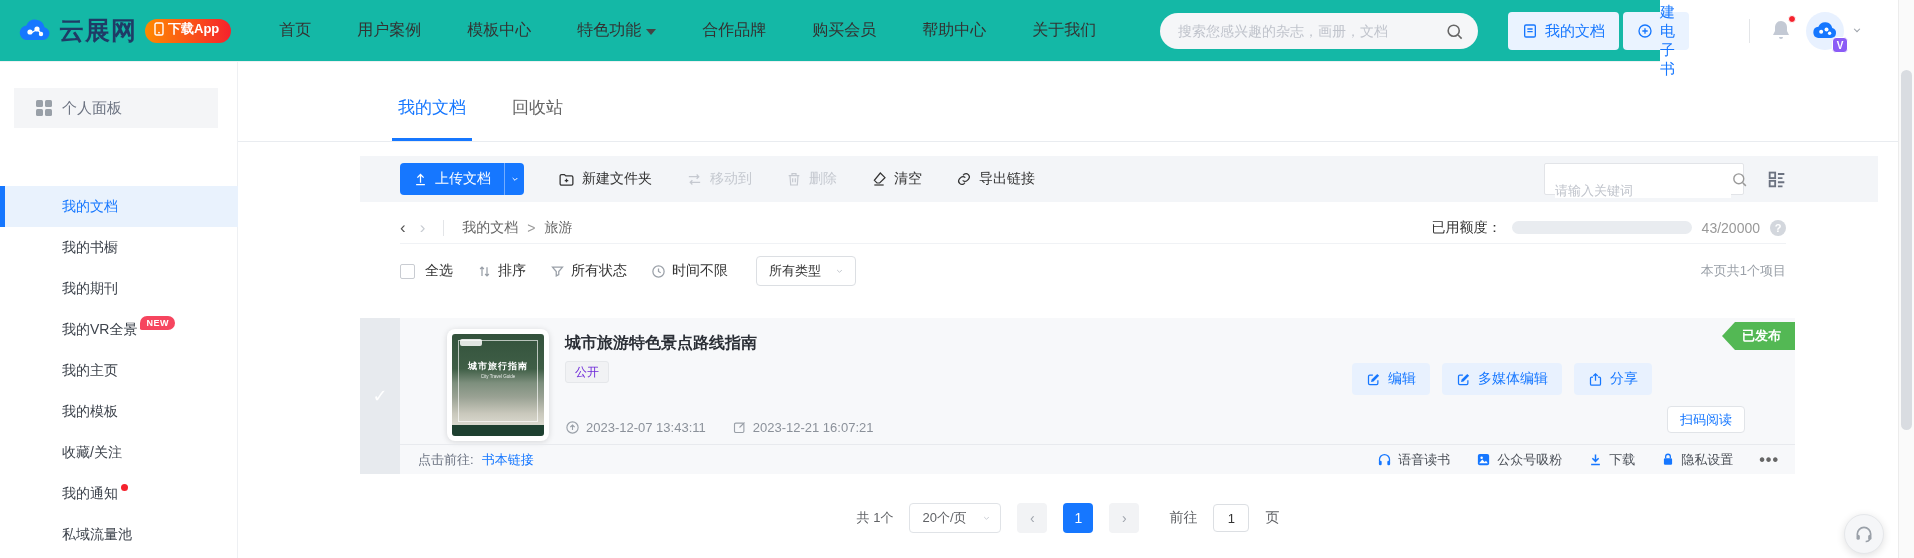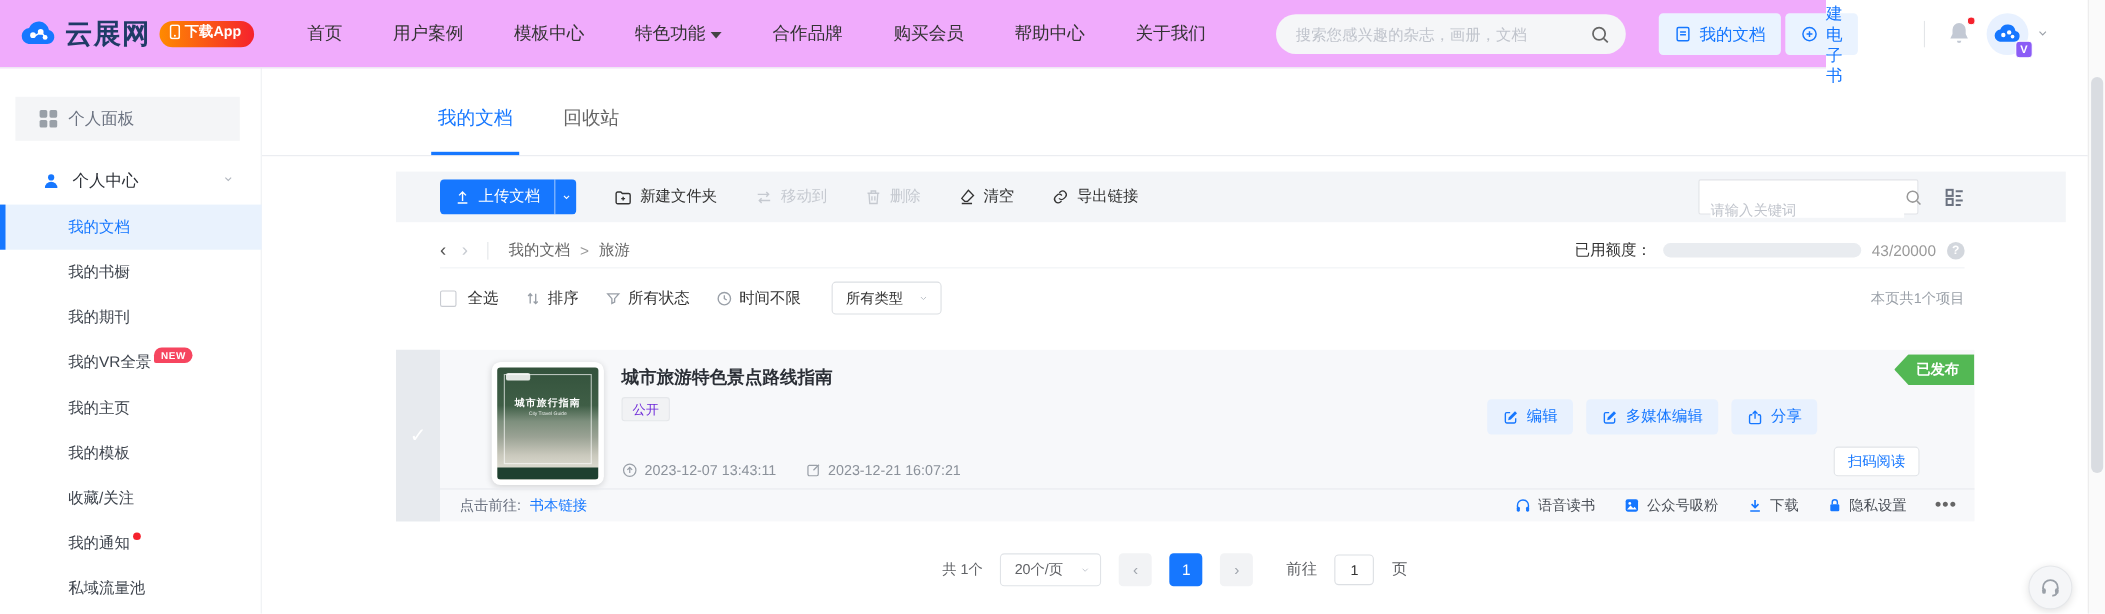--- a/index.html
+++ b/index.html
@@ -2,21 +2,21 @@
 <html><head>
 <meta charset="utf-8">
 <style>
   * { margin:0; padding:0; box-sizing:border-box; }
   html,body { width:1914px; height:558px; overflow:hidden; }
   body { font-family:"Liberation Sans","DejaVu Sans",sans-serif; background:#fff; color:#333; }
   .page { position:relative; width:1914px; height:558px; background:#fff; }
   svg { display:block; }
 
   
-  .topbar { position:absolute; left:0; top:0; width:1660px; height:62px; background:#f0abfc;
+  .topbar { position:absolute; left:0; top:0; width:1660px; height:62px; background:#14b8a6;
             border-bottom:1px solid #eef0f2; display:flex; align-items:center; z-index:30; }
   .logo-group { display:flex; align-items:center; margin-left:18px; }
   .logo-text { font-size:25px; font-weight:bold; color:#1f3b66; margin-left:7px; letter-spacing:1px; }
   .dl-badge { display:flex; align-items:center; gap:4px; margin-left:8px; height:24px; padding:0 12px 4px 9px;
               background:linear-gradient(90deg,#ff8a00,#f5222d); border-radius:13px; color:#fff;
               font-size:13px; font-weight:bold; }
   .main-nav { display:flex; align-items:center; gap:46px; margin-left:48px; font-size:16px; color:#333; }
   .nav-item { cursor:pointer; white-space:nowrap; display:flex; align-items:center; gap:5px; }
   .caret { width:0; height:0; border-left:5px solid transparent; border-right:5px solid transparent;
            border-top:6px solid #444; margin-top:2px; }
@@ -283,34 +283,20 @@
   <aside class="sidebar">
     <div class="panel-item">
       <span class="grid-ico">
           <i></i>
           <i></i>
           <i></i>
           <i></i>
         </span>
       <span>个人面板</span>
     </div>
-    <div class="section-head">
-      <span>
-        <svg width="17" height="17" viewBox="0 0 24 24">
-            <circle cx="12" cy="7.5" r="4" fill="#1677ff"></circle>
-            <path d="M4 21a8 8 0 0 1 16 0z" fill="#1677ff"></path>
-          </svg>
-      </span>
-      <span>个人中心</span>
-      <span class="section-chev">
-        <svg width="13" height="9" viewBox="0 0 24 24" fill="none" stroke="#b0b5bd" stroke-width="2.5">
-            <path d="M5 9l7 7 7-7"></path>
-          </svg>
-      </span>
-    </div>
     <ul class="side-list">
       <li class="side-item active">
         <span>我的文档</span>
         </li>
       <li class="side-item">
         <span>我的书橱</span>
         </li>
       <li class="side-item">
         <span>我的期刊</span>
         </li>

